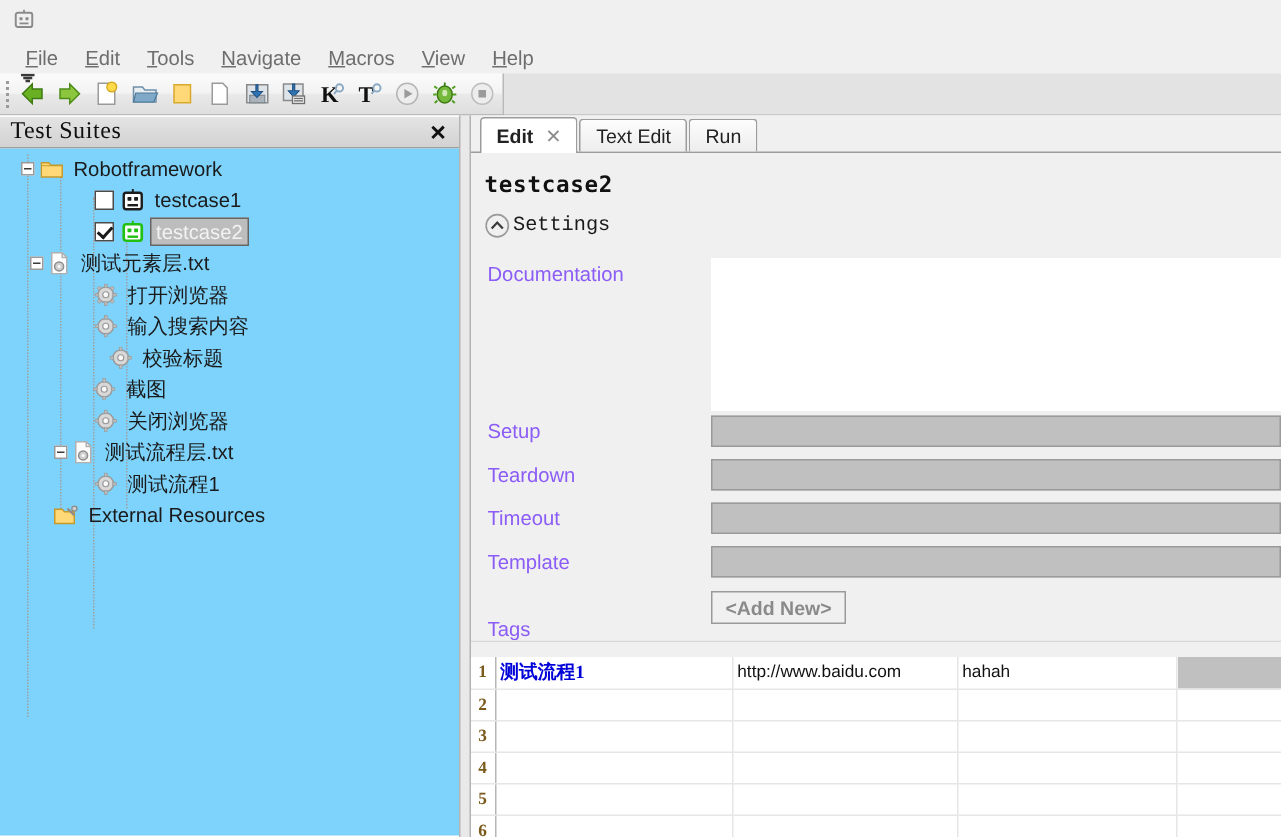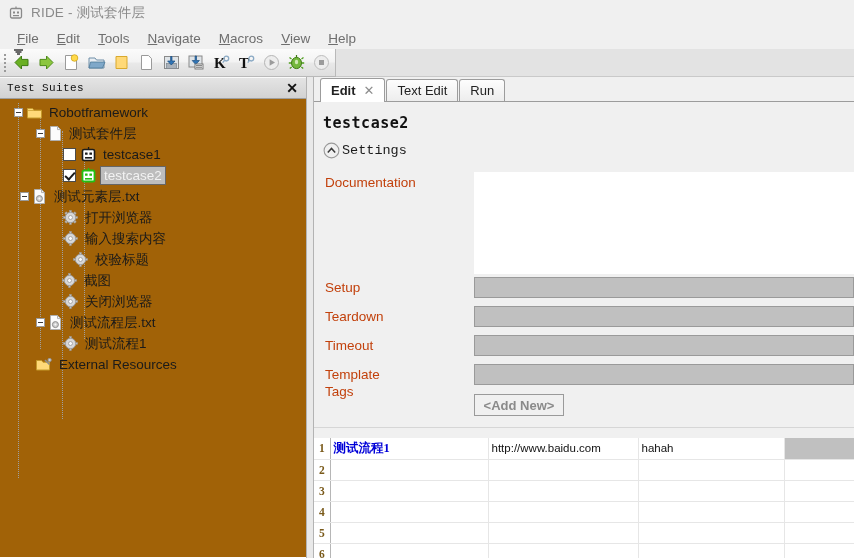--- a/index.html
+++ b/index.html
@@ -99,35 +99,35 @@
   }
   #tree-header {
     position: relative;
     width: 306px; height: 22px;
     background: linear-gradient(to bottom,#e4e4e4,#d2d2d2);
     border-bottom: 1px solid #9f9f9f;
     border-top: 1px solid #fafafa;
     display: flex; align-items: center;
   }
   #tree-header-label {
-    font-family: Liberation Mono, monospace;
-    font-size: 11px; color: #111;
+    font-family: Liberation Serif, serif;
+    font-size: 16px; color: #111;
     padding-left: 7px; letter-spacing: .4px;
   }
   #tree-close {
     position: absolute; right: 6px; top: 2px;
     width: 16px; height: 16px;
     display: flex; align-items: center; justify-content: center;
     font-size: 14px; font-weight: bold; color: #111;
     cursor: default;
   }
   #tree-body {
     position: relative;
     width: 306px; height: 458px;
-    background: #a16207;
+    background: #7dd3fc;
     overflow: hidden;
     padding-top: 3px;
   }
   .tnode {
     position: relative;
     height: 21px;
     display: flex; align-items: center;
     white-space: nowrap;
     font-size: 13.5px;
     color: #1a1a1a;
@@ -252,21 +252,21 @@
   #settings-arrow {
     width: 17px; height: 17px; flex: none; margin-right: 2px;
   }
   #settings-label {
     font-size: 13.5px; color: #1a1a1a;
   }
   .form-label {
     position: absolute;
     left: 325px;
     font-size: 13.5px;
-    color: #c2410c;
+    color: #8b5cf6;
     white-space: nowrap;
   }
   .field {
     position: absolute;
     left: 474px;
   }
   .field-doc {
     background: #fff;
     border: none;
     width: 380px;
@@ -354,21 +354,20 @@
   <div id="titlebar">
     <span id="win-icon">
       <svg width="14" height="14" viewBox="0 0 14 14">
         <rect x="1.5" y="2.5" width="11" height="9.5" rx="1.4" fill="none" stroke="#8a8a8a" stroke-width="1.3"></rect>
         <rect x="4" y="5.5" width="2" height="2" fill="#8a8a8a"></rect>
         <rect x="8" y="5.5" width="2" height="2" fill="#8a8a8a"></rect>
         <rect x="4" y="9" width="6" height="1.2" fill="#8a8a8a"></rect>
         <rect x="6.4" y="0.5" width="1.2" height="2" fill="#8a8a8a"></rect>
       </svg>
     </span>
-    <span id="title-text">RIDE - 测试套件层</span>
   </div>
 
   <div id="menubar">
     <div class="menu-item"><span class="mn">F</span><span>ile</span></div>
     <div class="menu-item"><span class="mn">E</span><span>dit</span></div>
     <div class="menu-item"><span class="mn">T</span><span>ools</span></div>
     <div class="menu-item"><span class="mn">N</span><span>avigate</span></div>
     <div class="menu-item"><span class="mn">M</span><span>acros</span></div>
     <div class="menu-item"><span class="mn">V</span><span>iew</span></div>
     <div class="menu-item"><span class="mn">H</span><span>elp</span></div>
@@ -489,30 +488,20 @@
         <span class="expander"></span>
         <span class="ticon">
           <svg width="15" height="13" viewBox="0 0 15 13">
             <path d="M.5 2.5 H5.5 L7 4.2 H14.5 V12 H.5 Z" fill="#ffd978" stroke="#c59a2b" stroke-width="1"></path>
             <path d="M.5 4.5 H14.5" stroke="#c59a2b" stroke-width=".7"></path>
           </svg>
         </span>
         <span class="tlabel">Robotframework</span>
       </div>
 
-      <div class="tnode" style="padding-left:36px;">
-        <span class="expander"></span>
-        <span class="ticon">
-          <svg width="13" height="15" viewBox="0 0 13 15">
-            <path d="M1.5 .5 H8.5 L11.5 3.6 V14.5 H1.5 Z" fill="#fcfcfc" stroke="#b0b0b0" stroke-width="1"></path>
-            <path d="M8.5 .5 V3.6 H11.5" fill="none" stroke="#b0b0b0" stroke-width="1"></path>
-          </svg>
-        </span>
-        <span class="tlabel">测试套件层</span>
-      </div>
 
       <div class="tnode" style="padding-left:63px;">
         <span class="chk"></span>
         <span class="ticon">
           <svg width="15" height="15" viewBox="0 0 15 15">
             <rect x="1.5" y="2.5" width="12" height="11" rx="1.6" fill="#fff" stroke="#1d1d1d" stroke-width="1.6"></rect>
             <rect x="4" y="5.4" width="2.6" height="2.4" rx=".4" fill="#1d1d1d"></rect>
             <rect x="8.4" y="5.4" width="2.6" height="2.4" rx=".4" fill="#1d1d1d"></rect>
             <rect x="4" y="10" width="7" height="1.6" fill="#1d1d1d"></rect>
             <rect x="6.9" y="0" width="1.3" height="2.5" fill="#1d1d1d"></rect>
@@ -711,21 +700,21 @@
 
   <div class="form-label" style="top:309px;">Teardown</div>
   <div class="field field-gray" style="top:306px;"></div>
 
   <div class="form-label" style="top:338px;">Timeout</div>
   <div class="field field-gray" style="top:335px;"></div>
 
   <div class="form-label" style="top:367px;">Template</div>
   <div class="field field-gray" style="top:364px;"></div>
 
-  <div class="form-label" style="top:384px;">Tags</div>
+  <div class="form-label" style="top:412px;">Tags</div>
   <div class="field field-tags" style="top:394px;">&lt;Add New&gt;</div>
 
   <div id="grid-wrap">
     <div id="grid-topstrip"></div>
     <div id="grid-leftedge"></div>
     <table id="grid">
       <colgroup>
         <col style="width:16px">
           <col style="width:158px">
           <col style="width:150px">

